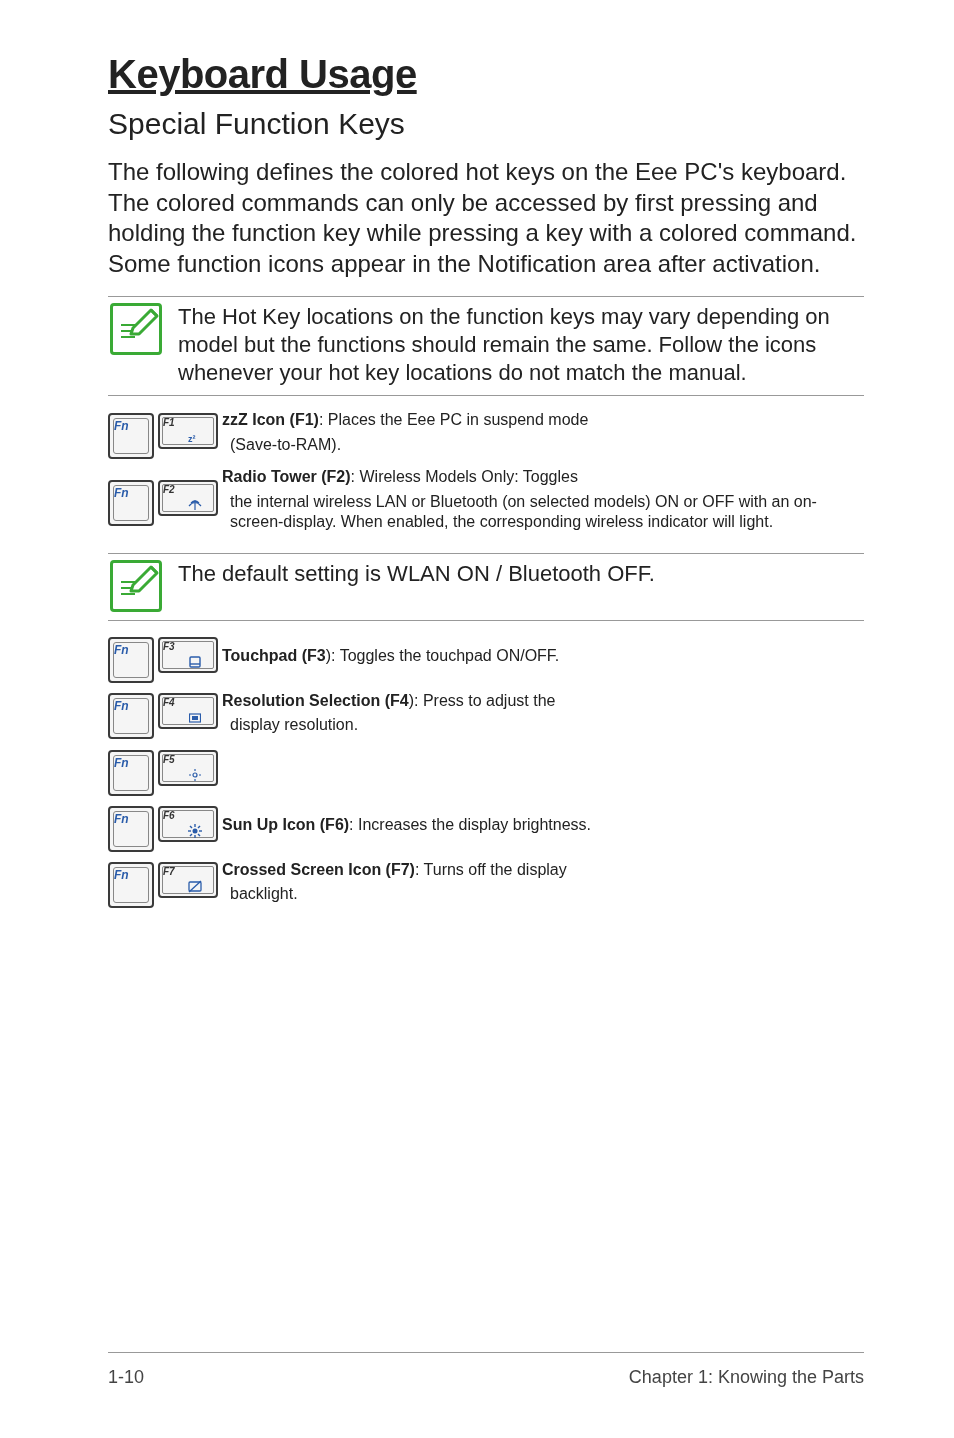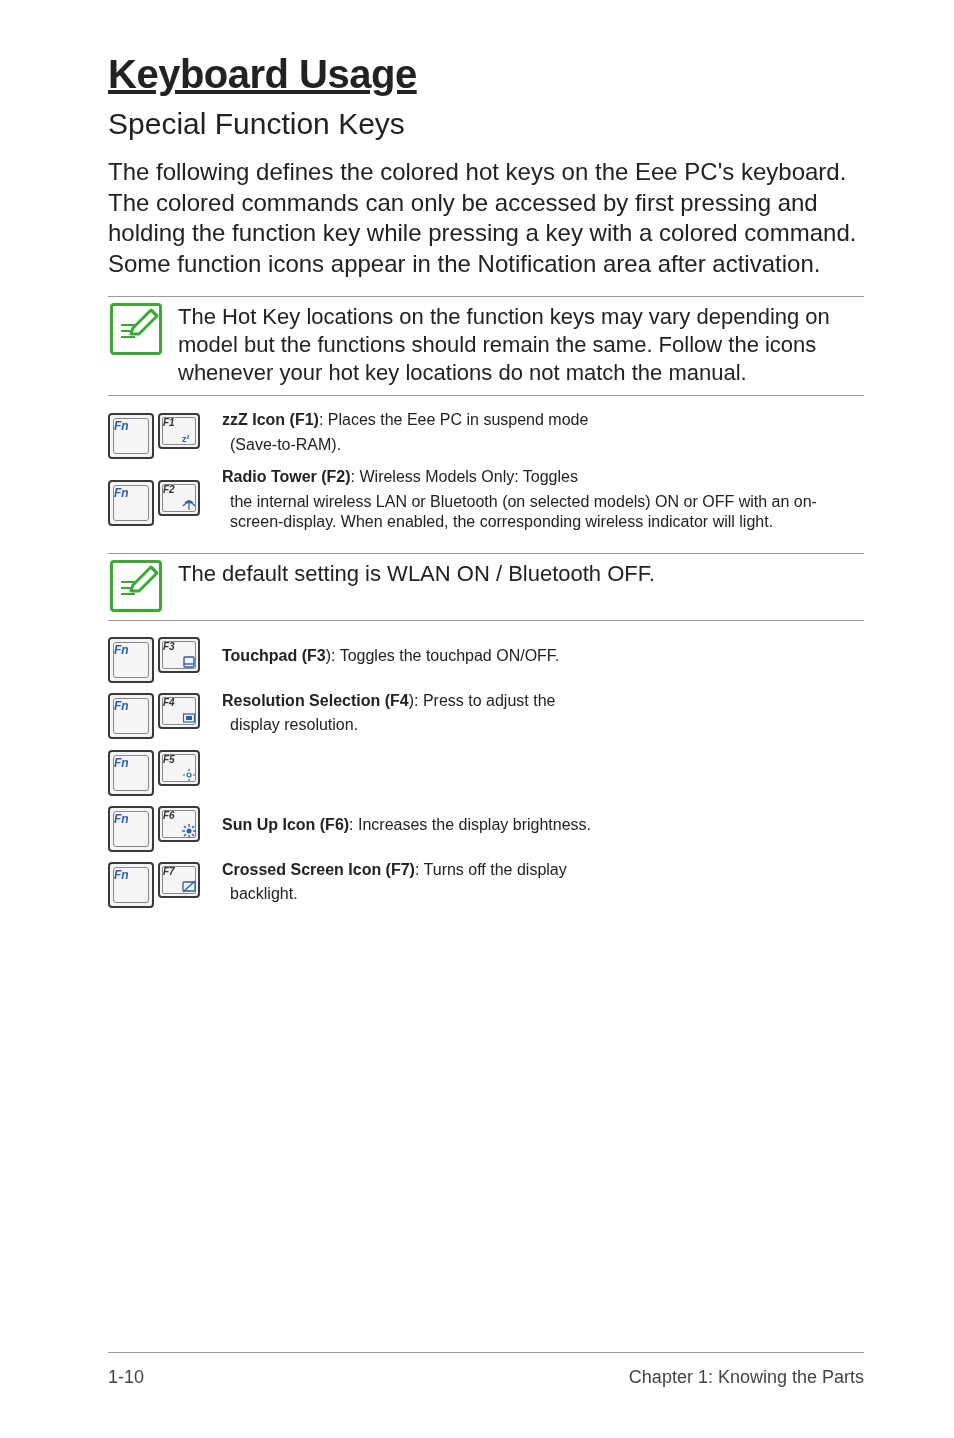--- a/index.html
+++ b/index.html
@@ -94,34 +94,34 @@
   }
   .key-fn .lbl {
     position:absolute;
     top:4px; left:4px;
     font-size:12px;
     color:#2a5caa;
     font-style:italic;
     font-weight:600;
   }
   .key-f {
-    width: 42px; height: 36px;
+    width: 60px; height: 36px;
   }
   .key-f .inner {
     position:absolute; inset:2px;
     border:1px solid #888;
     border-radius:2px;
   }
   .key-f .flbl {
     position:absolute; top:2px; left:3px;
     font-size:10px; font-weight:700; color:#333;
     font-style: italic;
   }
   .key-f .ficon {
-    position:absolute; bottom:2px; right:2px;
+    position:absolute; bottom:2px; right:14px;
     width:14px; height:14px;
     display:flex; align-items:center; justify-content:center;margin-left:9px;
   }
 
   .pencil-note-icon {
     width:52px; height:52px;
     border:3px solid #3aaa35;
     border-radius:4px;
     position:relative;
     box-sizing:border-box;

